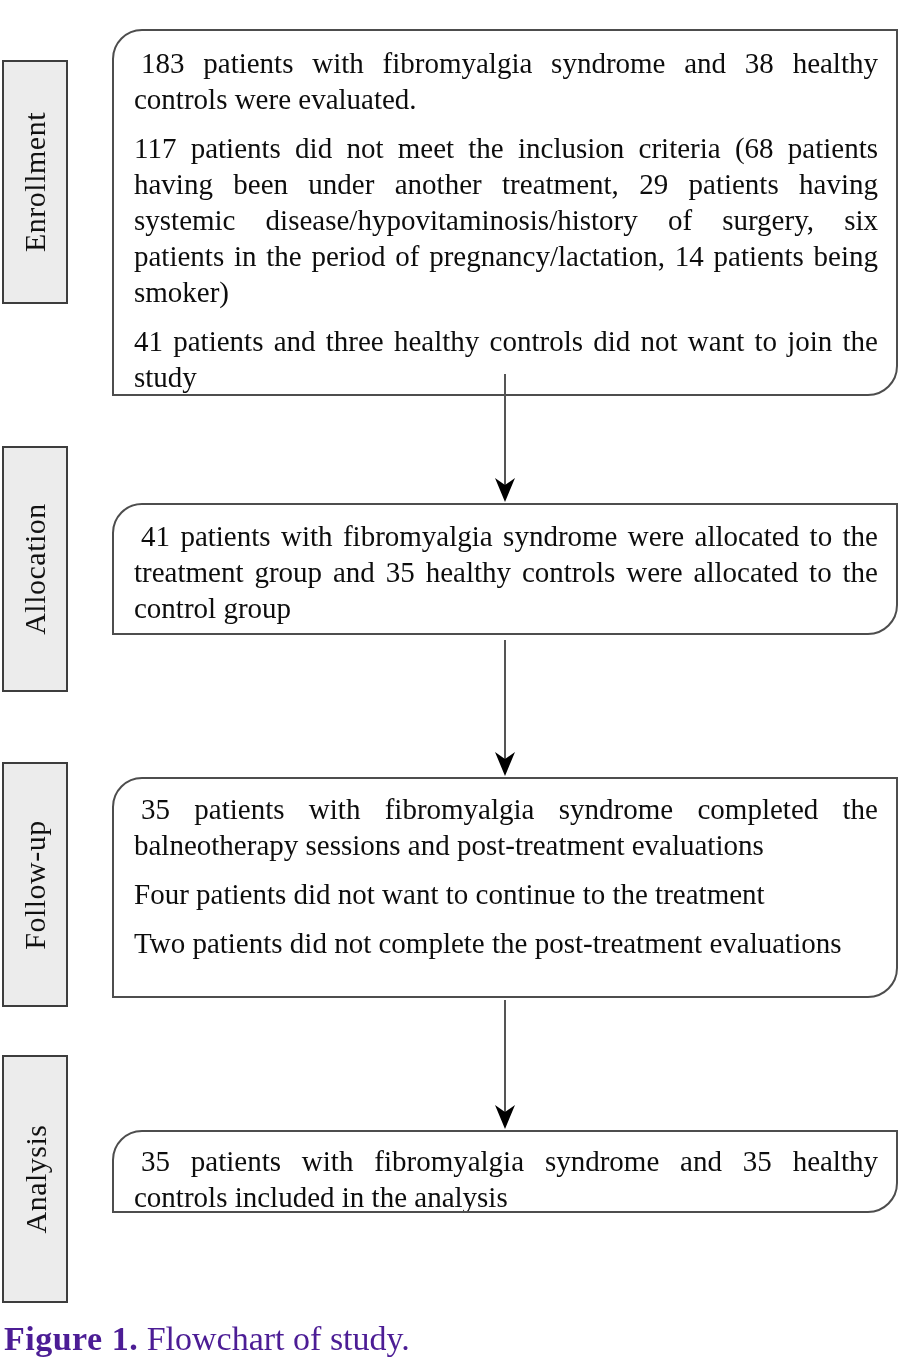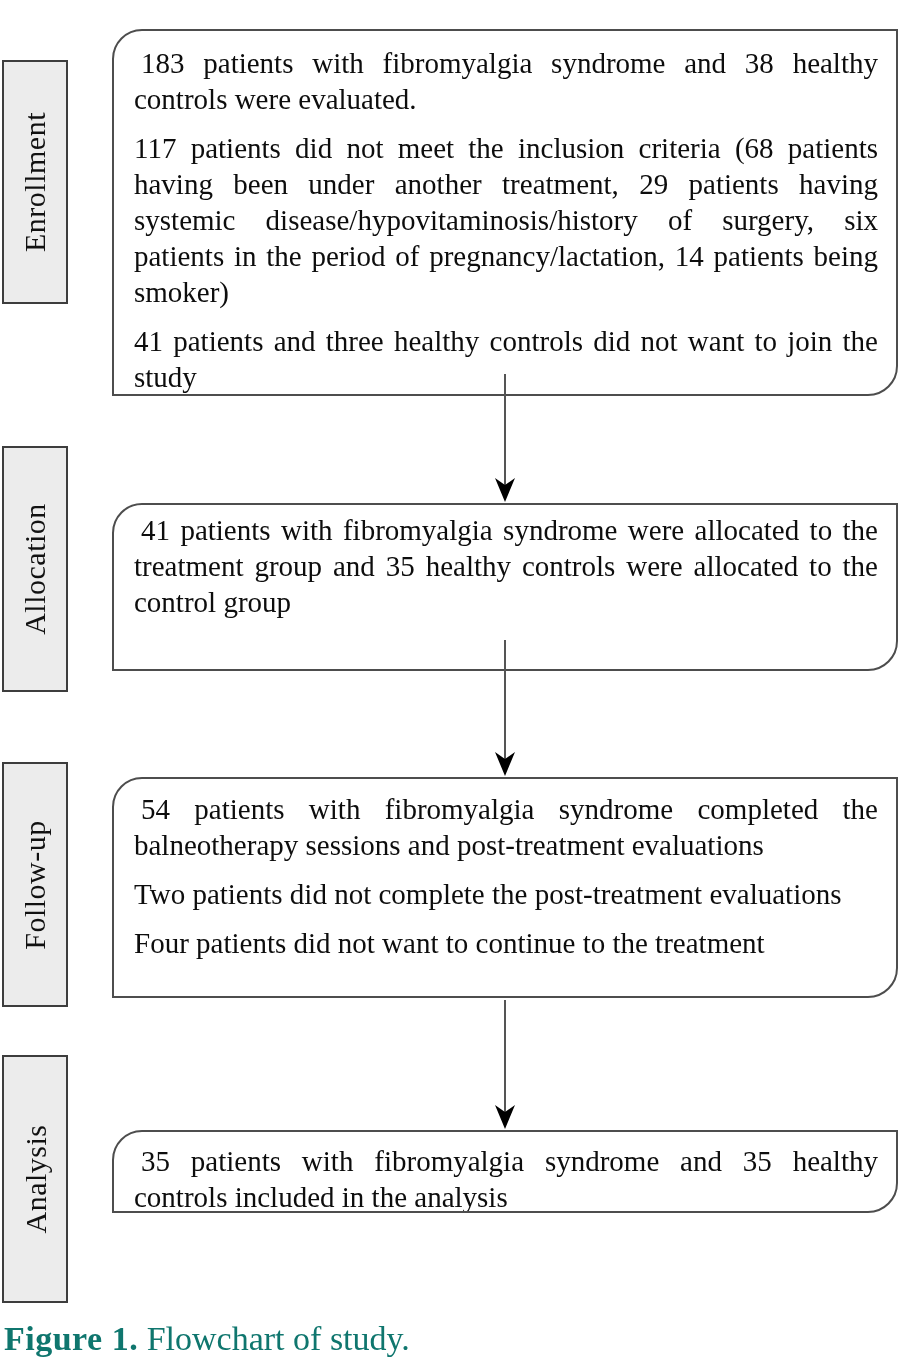--- a/index.html
+++ b/index.html
@@ -48,39 +48,39 @@
   .flow-box p {
     margin: 0 0 13px 0;
     font-size: 29px;
     line-height: 36px;
     text-align: justify;
   }
   .flow-box p:first-child {
     text-indent: 7px;
   }
   #box-enrollment { top: 5px;    height: 367px; padding-top: 14px; margin-top: 24px; }
-  #box-allocation { top: 503px;  height: 168px; padding-top: 7px; }
+  #box-allocation { top: 503px;  height: 132px; padding-top: 13px; }
   #box-followup   { top: 777px;  height: 221px; padding-top: 12px; }
   #box-analysis   { top: 1130px; height: 83px;  padding-top: 11px; }
 
   .flow-arrow {
     position: absolute;
     left: 493px;
     width: 24px;
   }
   #arrow-1 { top: 374px; height: 129px; }
   #arrow-2 { top: 640px; height: 137px; }
   #arrow-3 { top: 1000px; height: 130px; }
 
   .caption {
     position: absolute;
     left: 4px;
     top: 1320px;
     font-size: 34px;
-    color: #0f766e;
+    color: #4c1d95;
     white-space: nowrap;
   }
   .caption .cap-label {
     font-weight: bold;
     letter-spacing: 0.5px;
   }
 </style>
 </head>
 <body>
 
@@ -103,23 +103,23 @@
     <p>183 patients with fibromyalgia syndrome and 38 healthy controls were evaluated.</p>
     <p>117 patients did not meet the inclusion criteria (68 patients having been under another treatment, 29 patients having systemic disease/hypovitaminosis/history of surgery, six patients in the period of pregnancy/lactation, 14 patients being smoker)</p>
     <p>41 patients and three healthy controls did not want to join the study</p>
   </div>
 
   <div class="flow-box" id="box-allocation">
     <p>41 patients with fibromyalgia syndrome were allocated to the treatment group and 35 healthy controls were allocated to the control group</p>
   </div>
 
   <div class="flow-box" id="box-followup">
-    <p>54 patients with fibromyalgia syndrome completed the balneotherapy sessions and post-treatment evaluations</p>
+    <p>35 patients with fibromyalgia syndrome completed the balneotherapy sessions and post-treatment evaluations</p>
+    <p>Four patients did not want to continue to the treatment</p>
     <p>Two patients did not complete the post-treatment evaluations</p>
-    <p>Four patients did not want to continue to the treatment</p>
   </div>
 
   <div class="flow-box" id="box-analysis">
     <p>35 patients with fibromyalgia syndrome and 35 healthy controls included in the analysis</p>
   </div>
 
   <svg class="flow-arrow" id="arrow-1" viewBox="0 0 24 129">
     <line x1="12" y1="0" x2="12" y2="112" stroke="#555555" stroke-width="2"></line>
     <polygon points="12,128 2,104 12,111 22,104" fill="#000000"></polygon>
   </svg>

